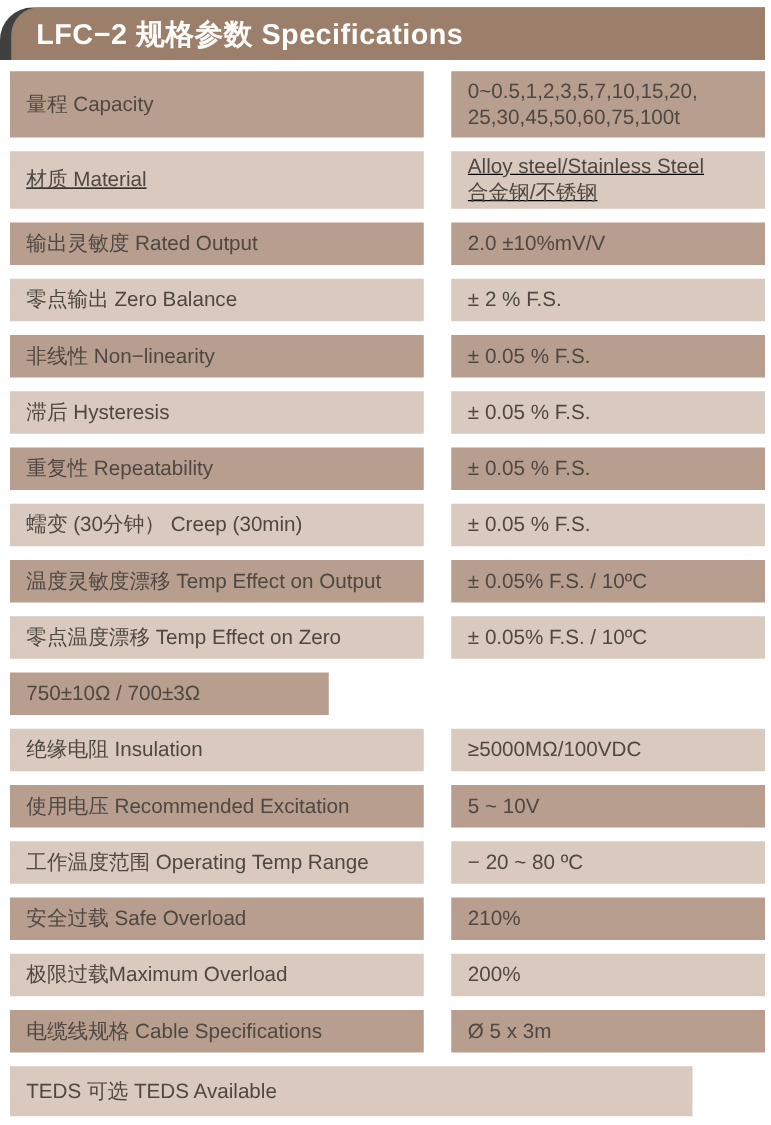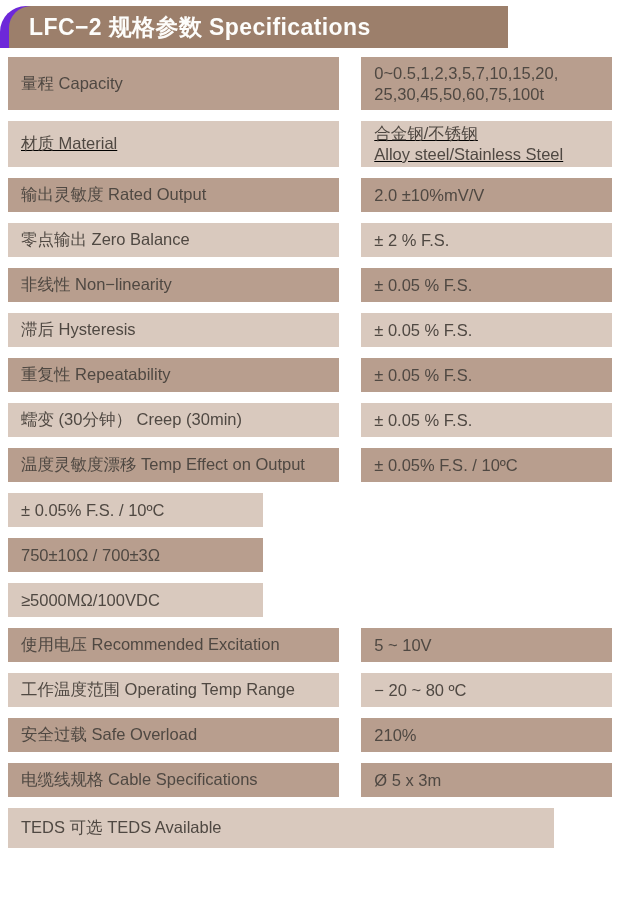--- a/index.html
+++ b/index.html
@@ -6,22 +6,22 @@
   body {
     width: 617px; height: 900px;
     background: #ffffff;
     font-family: "Liberation Sans", sans-serif;
     overflow: hidden;
   }
   .page { padding-top: 6px; }
 
   
   .header-outer {
-    width: 508px; height: 42px;
-    background: #6d28d9;
+    width: 612px; height: 42px;
+    background: #404040;
     border-radius: 26px 0 0 0;
   }
   .header-inner {
     margin-left: 9px; height: 42px;
     background: #9c7f6b;
     border-radius: 22px 0 0 0;
     display: flex; align-items: center;
   }
   .title {
     color: #fdfdfb;
@@ -75,22 +75,22 @@
       <div class="cell label">量程 Capacity</div>
       <div class="cell value">
         <div>0~0.5,1,2,3,5,7,10,15,20,</div>
         <div>25,30,45,50,60,75,100t</div>
       </div>
     </div>
 
     <div class="row light tall2">
       <div class="cell label">材质 Material</div>
       <div class="cell value">
+        <div>Alloy steel/Stainless Steel</div>
         <div>合金钢/不锈钢</div>
-        <div>Alloy steel/Stainless Steel</div>
       </div>
     </div>
 
     <div class="row dark">
       <div class="cell label">输出灵敏度 Rated Output</div>
       <div class="cell value">
         <div>2.0 ±10%mV/V</div>
       </div>
     </div>
 
@@ -130,32 +130,34 @@
     </div>
 
     <div class="row dark">
       <div class="cell label">温度灵敏度漂移 Temp Effect on Output</div>
       <div class="cell value">
         <div>± 0.05% F.S. / 10ºC</div>
       </div>
     </div>
 
     <div class="row light">
+      <div class="cell label">零点温度漂移 Temp Effect on Zero</div>
       <div class="cell value">
         <div>± 0.05% F.S. / 10ºC</div>
       </div>
     </div>
 
     <div class="row dark">
       <div class="cell value">
         <div>750±10Ω / 700±3Ω</div>
       </div>
     </div>
 
     <div class="row light">
+      <div class="cell label">绝缘电阻  Insulation</div>
       <div class="cell value">
         <div>≥5000MΩ/100VDC</div>
       </div>
     </div>
 
     <div class="row dark">
       <div class="cell label">使用电压 Recommended Excitation</div>
       <div class="cell value">
         <div>5 ~ 10V</div>
       </div>
@@ -168,20 +170,26 @@
       </div>
     </div>
 
     <div class="row dark">
       <div class="cell label">安全过载 Safe Overload</div>
       <div class="cell value">
         <div>210%</div>
       </div>
     </div>
 
+    <div class="row light">
+      <div class="cell label">极限过载Maximum Overload</div>
+      <div class="cell value">
+        <div>200%</div>
+      </div>
+    </div>
 
     <div class="row dark">
       <div class="cell label">电缆线规格 Cable Specifications</div>
       <div class="cell value">
         <div>Ø 5  x 3m</div>
       </div>
     </div>
 
     <div class="row light full">
       <div class="cell label">TEDS 可选 TEDS Available</div>

